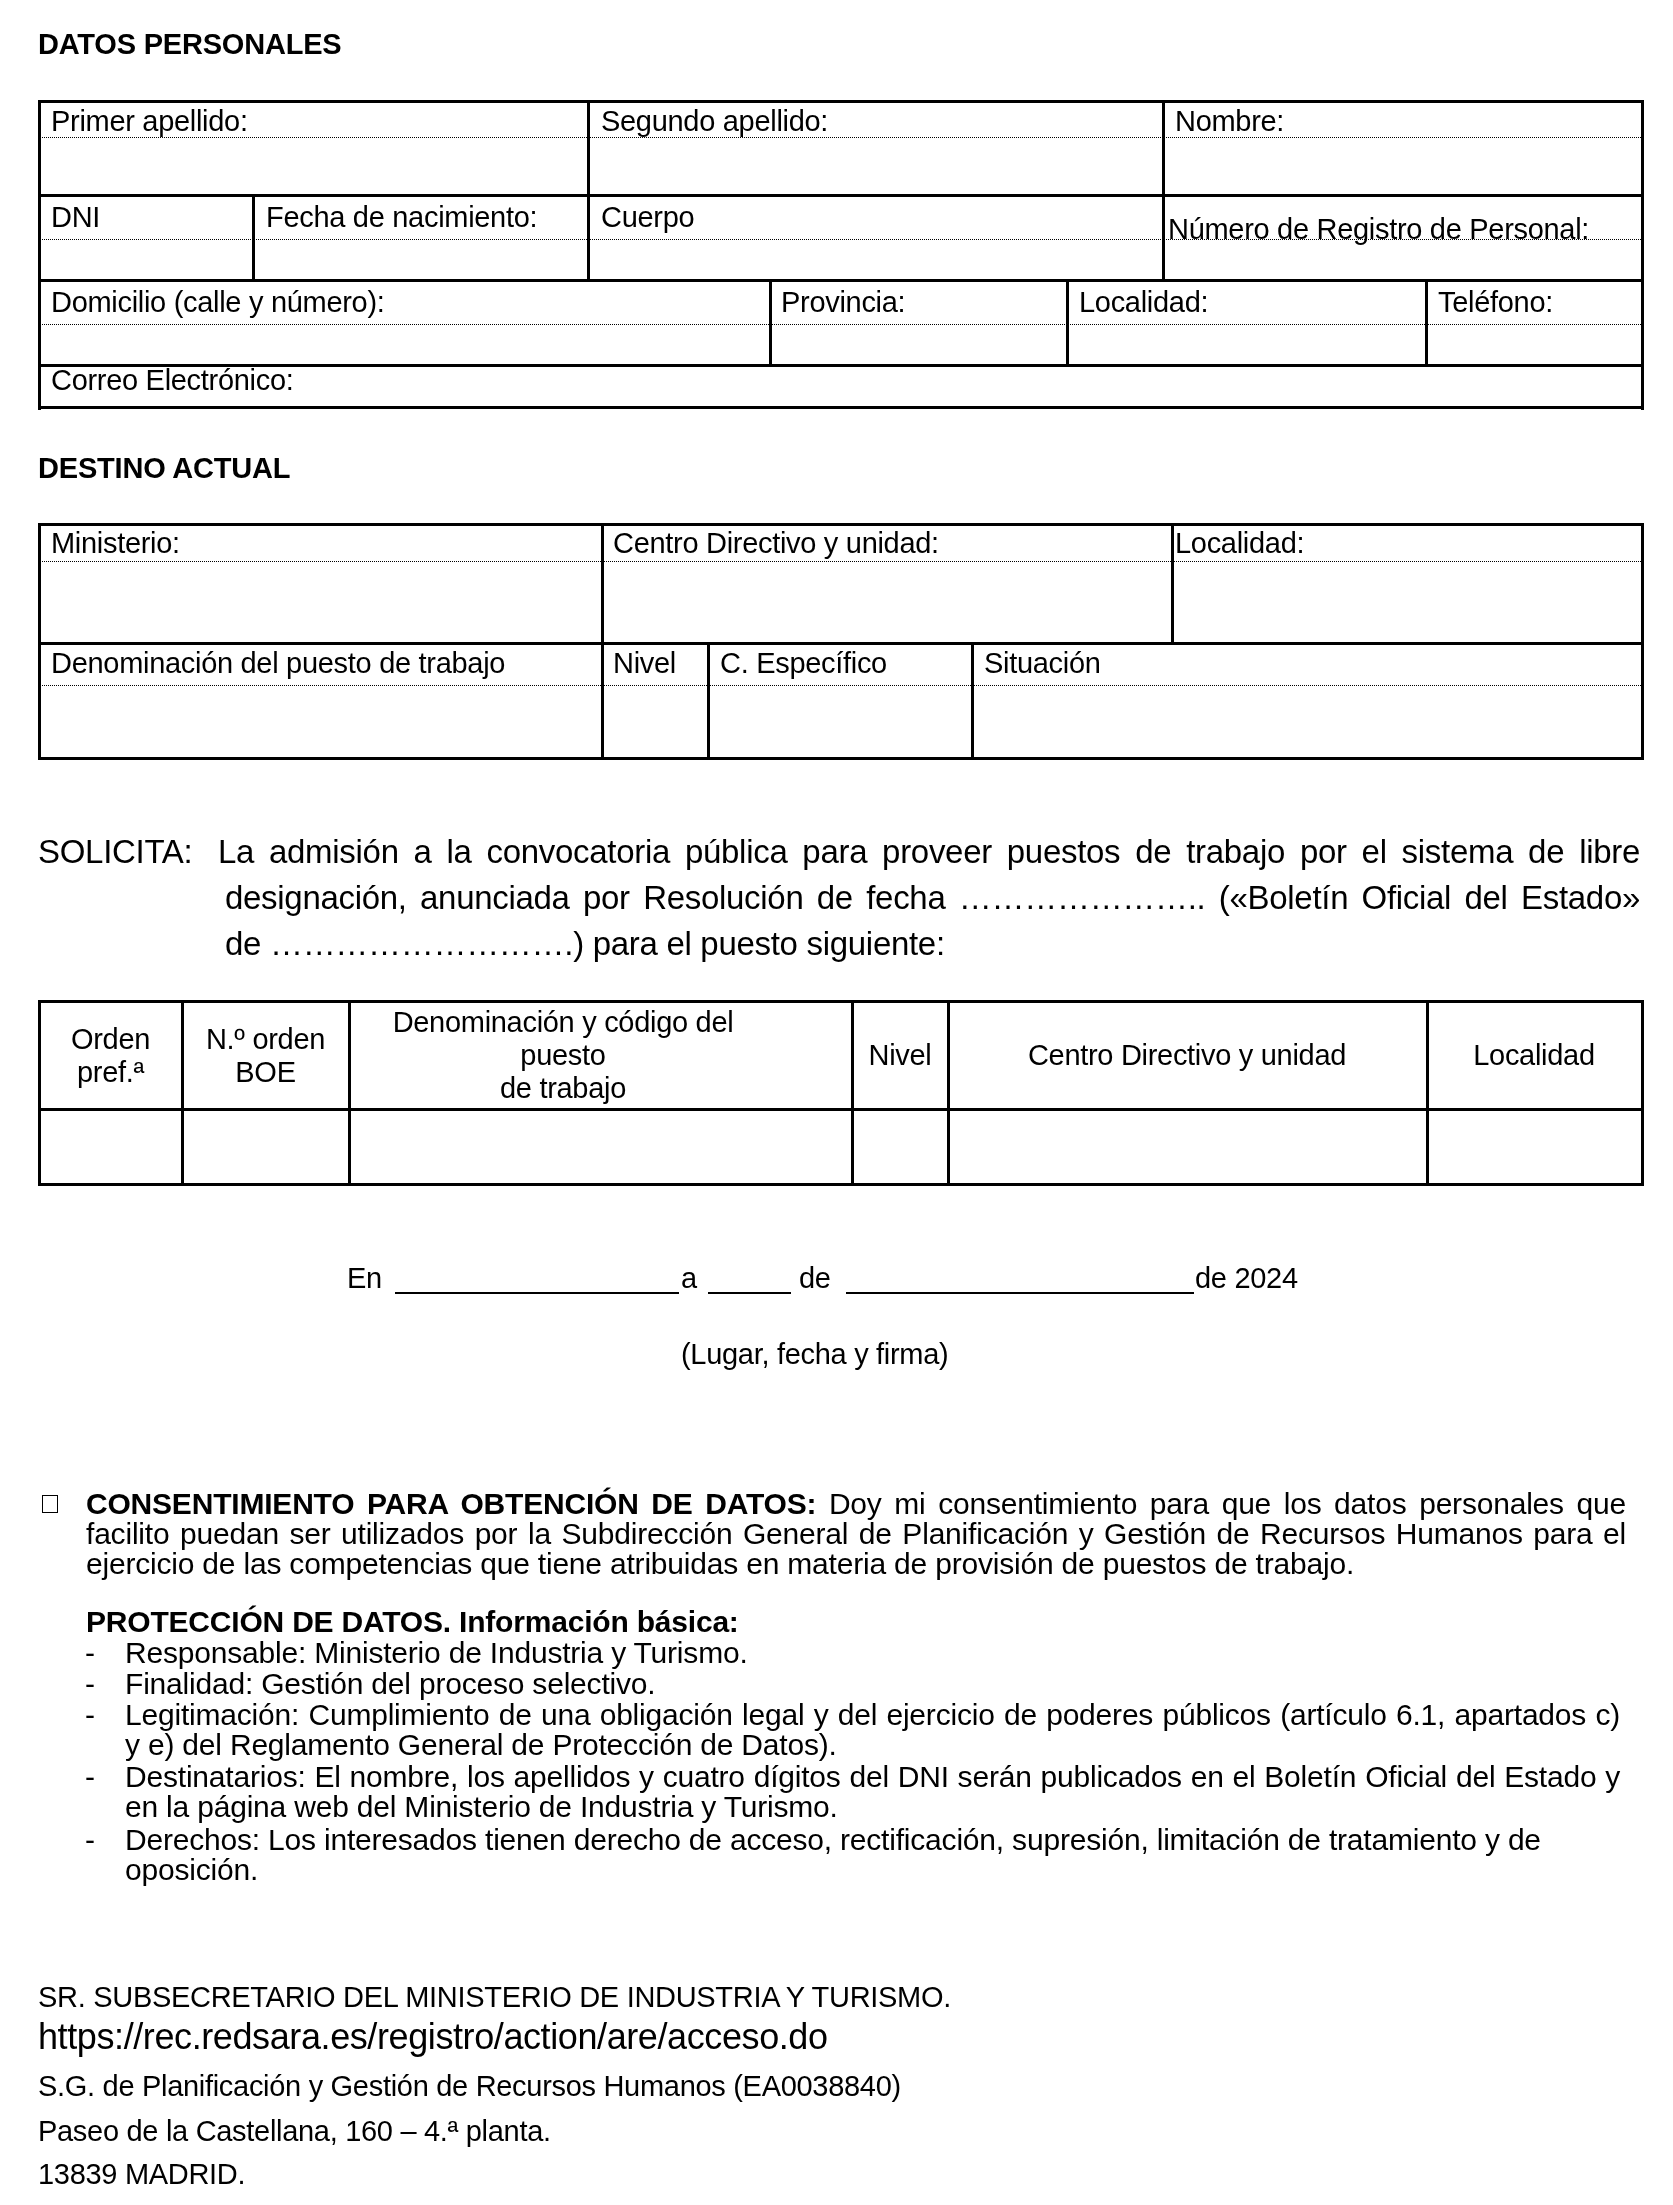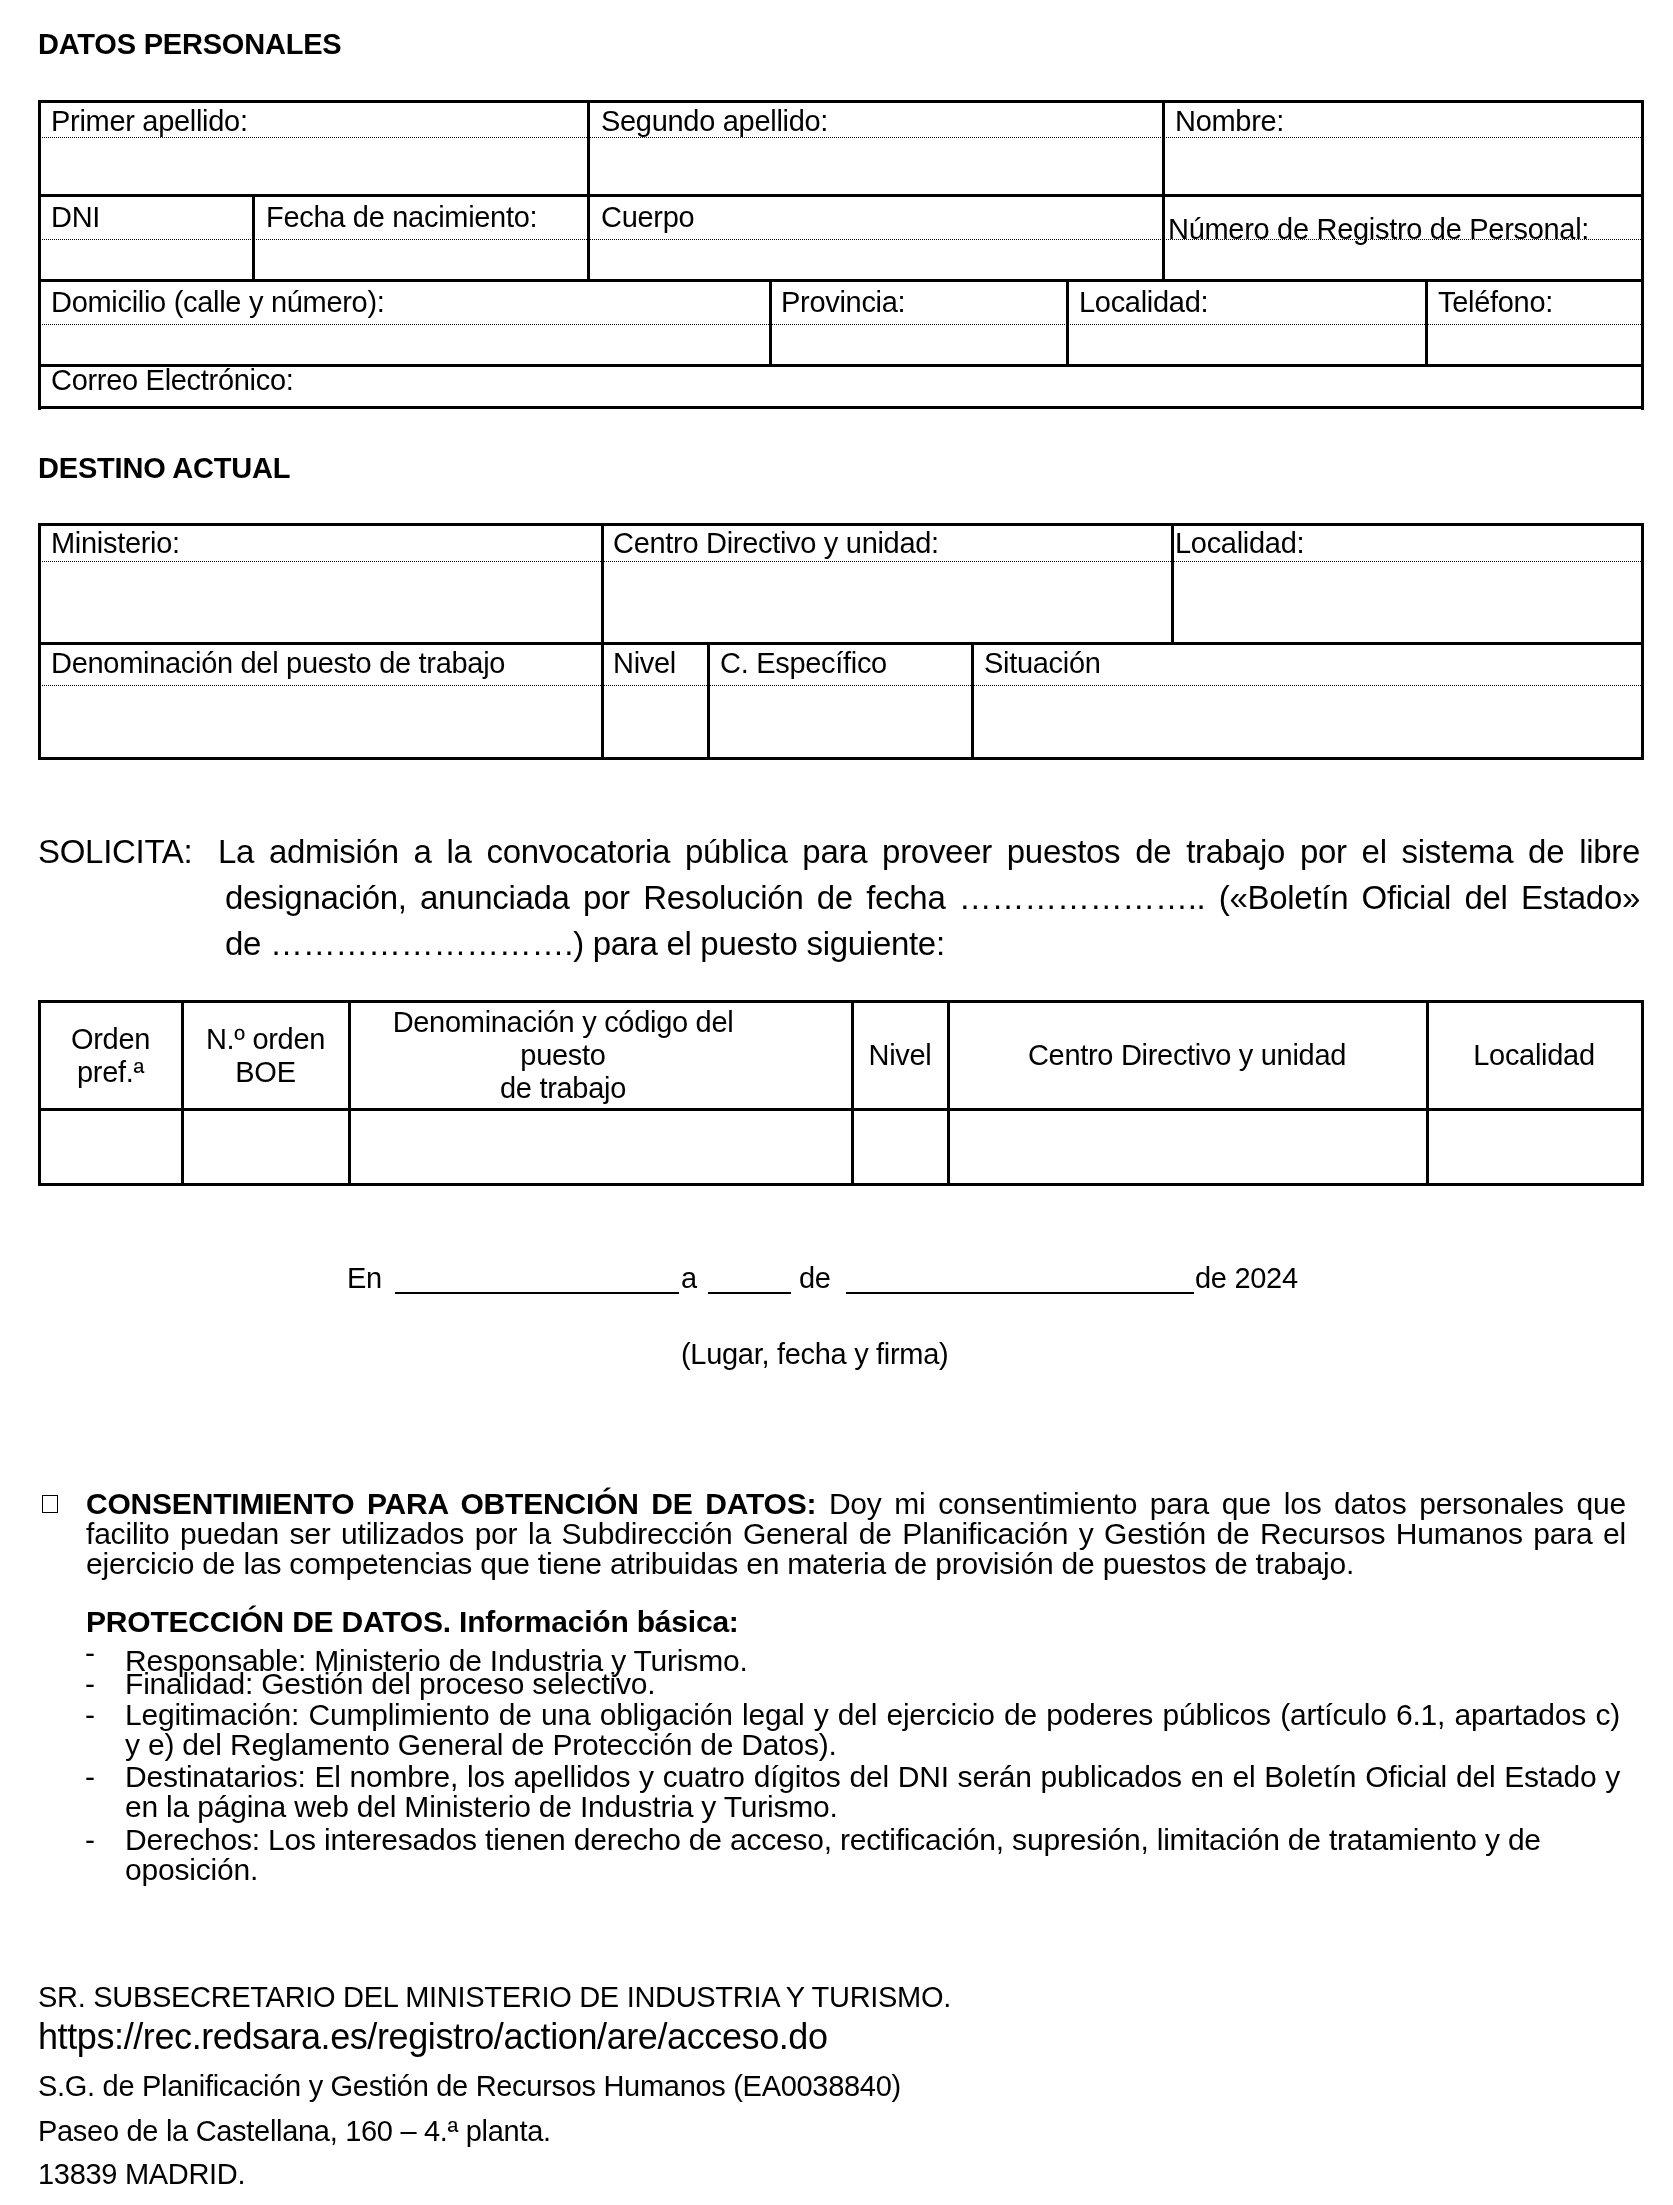--- a/index.html
+++ b/index.html
@@ -177,21 +177,21 @@
   <div class="abs" style="left:42px; top:1495px; width:16.3px; height:18px; border:1.6px solid #000; box-sizing:border-box; cursor:pointer;"></div>
   <div class="abs small" style="left:86px; top:1489px; width:1540px; text-align:justify;">
     <b>CONSENTIMIENTO PARA OBTENCIÓN DE DATOS:</b>
     <span>Doy mi consentimiento para que los datos personales que facilito puedan ser utilizados por la Subdirección General de Planificación y Gestión de Recursos Humanos para el ejercicio de las competencias que tiene atribuidas en materia de provisión de puestos de trabajo.</span>
   </div>
 </div>
 
 <div>
   <div class="abs small" style="left:86px; top:1607px; font-weight:bold;">PROTECCIÓN DE DATOS. Información básica:</div>
   <div class="abs small" style="left:85px; top:1638px;">-</div>
-  <div class="abs small" style="left:125px; top:1638px; width:1495px;margin-top:8px;">Responsable: Ministerio de Industria y Turismo.</div>
+  <div class="abs small" style="left:125px; top:1638px; width:1495px;">Responsable: Ministerio de Industria y Turismo.</div>
   <div class="abs small" style="left:85px; top:1669px;">-</div>
   <div class="abs small" style="left:125px; top:1669px; width:1495px;">Finalidad: Gestión del proceso selectivo.</div>
   <div class="abs small" style="left:85px; top:1700px;">-</div>
   <div class="abs small" style="left:125px; top:1700px; width:1495px; text-align:justify;">Legitimación: Cumplimiento de una obligación legal y del ejercicio de poderes públicos (artículo 6.1, apartados c) y e) del Reglamento General de Protección de Datos).</div>
   <div class="abs small" style="left:85px; top:1762px;">-</div>
   <div class="abs small" style="left:125px; top:1762px; width:1495px; text-align:justify;">Destinatarios: El nombre, los apellidos y cuatro dígitos del DNI serán publicados en el Boletín Oficial del Estado y en la página web del Ministerio de Industria y Turismo.</div>
   <div class="abs small" style="left:85px; top:1825px;">-</div>
   <div class="abs small" style="left:125px; top:1825px; width:1520px;">Derechos: Los interesados tienen derecho de acceso, rectificación, supresión, limitación de tratamiento y de oposición.</div>
 </div>
 

